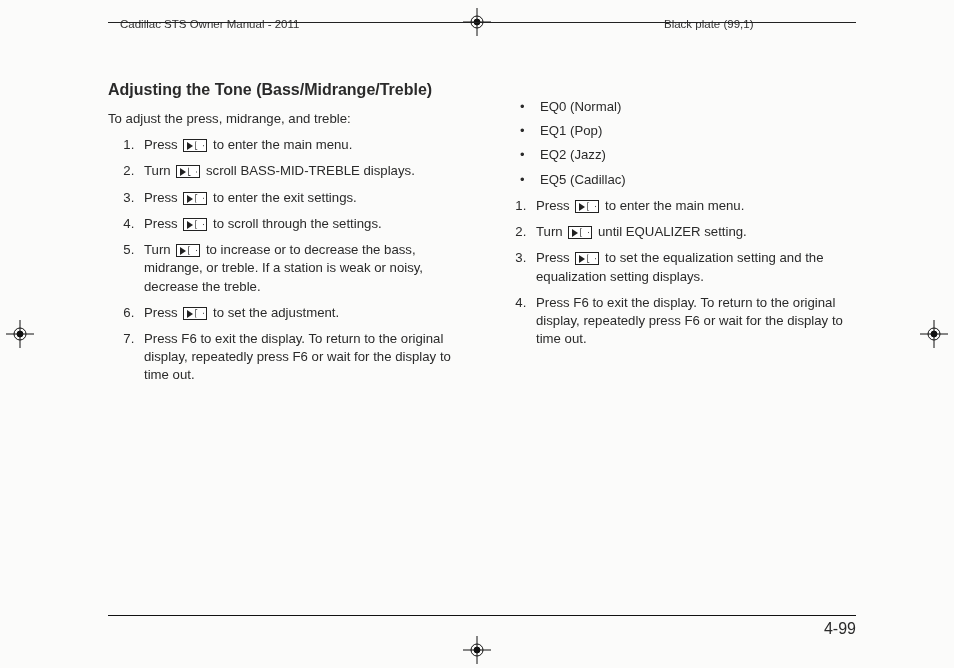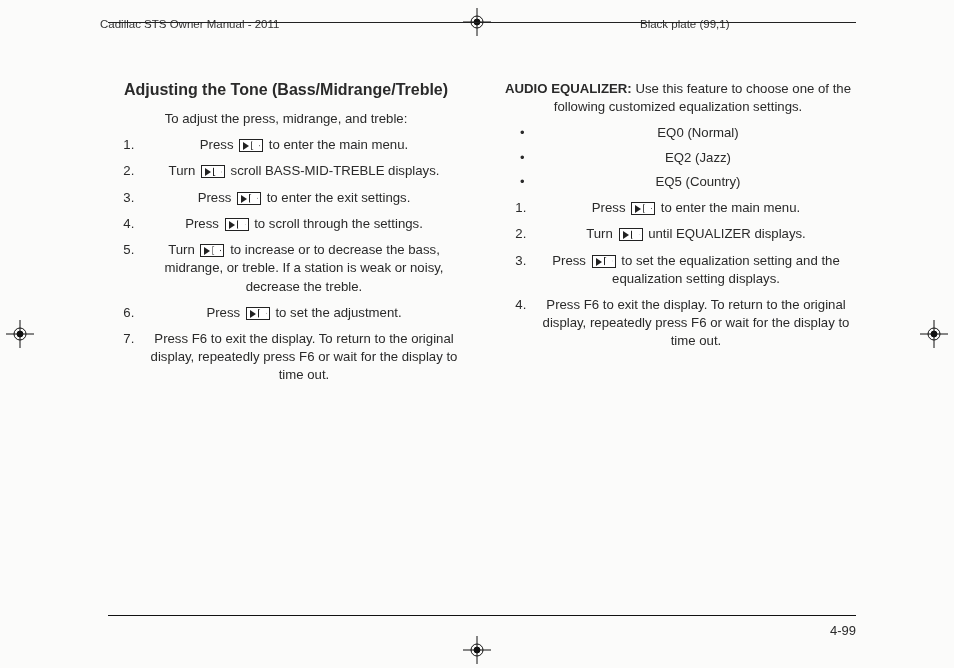--- a/index.html
+++ b/index.html
@@ -21,39 +21,39 @@
   .reg.top{left:463px;top:8px}
   .reg.bottom{left:463px;bottom:4px}
   .reg.left{left:6px;top:320px}
   .reg.right{right:6px;top:320px}
 
   
   .hdr{
     position:absolute;top:18px;left:0;right:0;height:20px;
     font-size:11.5px;color:#333;
   }
-  .hdr-left{position:absolute;left:100px;top:0}
-  .hdr-right{position:absolute;left:640px;top:0}
+  .hdr-left{position:absolute;left:120px;top:0}
+  .hdr-right{position:absolute;left:664px;top:0}
   .hdr-rule{position:absolute;left:108px;right:98px;top:22px;border-top:1px solid #222;height:0}
 
   
   .page{
     position:absolute;left:108px;right:98px;top:80px;bottom:66px;
     display:flex;gap:36px;
-    font-size:13.2px;line-height:1.38;text-align:center;
+    font-size:13.2px;line-height:1.38;
   }
   .col{flex:1 1 0;min-width:0}
 
   h2{
     font-size:16px;font-weight:bold;margin:0 0 10px 0;line-height:1.25;
   }
   p{margin:0 0 8px 0}
   ol{margin:4px 0 0 0;padding-left:30px}
   ol>li{padding-left:6px;margin:4px 0 8px 0}
-  ul.bul{list-style:none;margin:4px 0 8px 0;padding:0 0 0 30px}
+  ul.bul{list-style:none;margin:18px 0 8px 0;padding:0 0 0 30px}
   ul.bul>li{position:relative;margin:0 0 6px 0;padding-left:10px}
   ul.bul>li::before{content:"•";position:absolute;left:-10px;top:0;font-size:13px}
 
   .strong{font-weight:bold}
 
   
   .ts-icon{
     display:inline-block;vertical-align:-3px;
     width:24px;height:13px;
     border:1px solid #222;background:#fff;margin:0 2px;
@@ -65,21 +65,21 @@
   }
   .ts-icon::after{ 
     content:"";position:absolute;right:2px;top:1px;width:9px;height:9px;
     box-sizing:border-box;border:1px solid #222;
     clip-path:polygon(0 0,100% 50%,0 100%);
     background:#fff;
   }
 
   
   .ftr-rule{position:absolute;left:108px;right:98px;bottom:52px;border-top:1.5px solid #111;height:0}
-  .ftr-num{position:absolute;right:98px;bottom:30px;font-size:13px}
+  .ftr-num{position:absolute;right:98px;bottom:30px;font-size:16px}
 
 </style>
 </head>
 <body>
 
 <div class="reg top">
   <svg width="28" height="28" viewBox="0 0 28 28">
       <g stroke="#111" stroke-width="1" fill="none">
     <line x1="14" y1="0" x2="14" y2="28"></line>
         <line x1="0" y1="14" x2="28" y2="14"></line>
@@ -135,31 +135,29 @@
         <li><span>Turn </span><span class="ts-icon"></span><span> scroll BASS-MID-TREBLE displays.</span></li>
         <li><span>Press </span><span class="ts-icon"></span><span> to enter the exit settings.</span></li>
         <li><span>Press </span><span class="ts-icon"></span><span> to scroll through the settings.</span></li>
         <li><span>Turn </span><span class="ts-icon"></span><span> to increase or to decrease the bass, midrange, or treble. If a station is weak or noisy, decrease the treble.</span></li>
         <li><span>Press </span><span class="ts-icon"></span><span> to set the adjustment.</span></li>
         <li><span>Press F6 to exit the display. To return to the original display, repeatedly press F6 or wait for the display to time out.</span></li>
       </ol>
   </div>
 
   <div class="col">
-    <p>
-      <span class="strong">AUDIO EQUALIZER:</span><span> Use this feature to choose one of the following customized equalization settings.</span>
-    </p>
     <ul class="bul" id="eq-bullets">
         <li>EQ0 (Normal)</li>
+        <li>EQ1 (Pop)</li>
         <li>EQ2 (Jazz)</li>
-        <li>EQ5 (Country)</li>
+        <li>EQ5 (Cadillac)</li>
       </ul>
     <ol id="right-steps">
         <li><span>Press </span><span class="ts-icon"></span><span> to enter the main menu.</span></li>
-        <li><span>Turn </span><span class="ts-icon"></span><span> until EQUALIZER displays.</span></li>
+        <li><span>Turn </span><span class="ts-icon"></span><span> until EQUALIZER setting.</span></li>
         <li><span>Press </span><span class="ts-icon"></span><span> to set the equalization setting and the equalization setting displays.</span></li>
         <li><span>Press F6 to exit the display. To return to the original display, repeatedly press F6 or wait for the display to time out.</span></li>
       </ol>
   </div>
 
 </div>
 
 <div class="ftr-rule"></div>
 <div class="ftr-num">4-99</div>
 

